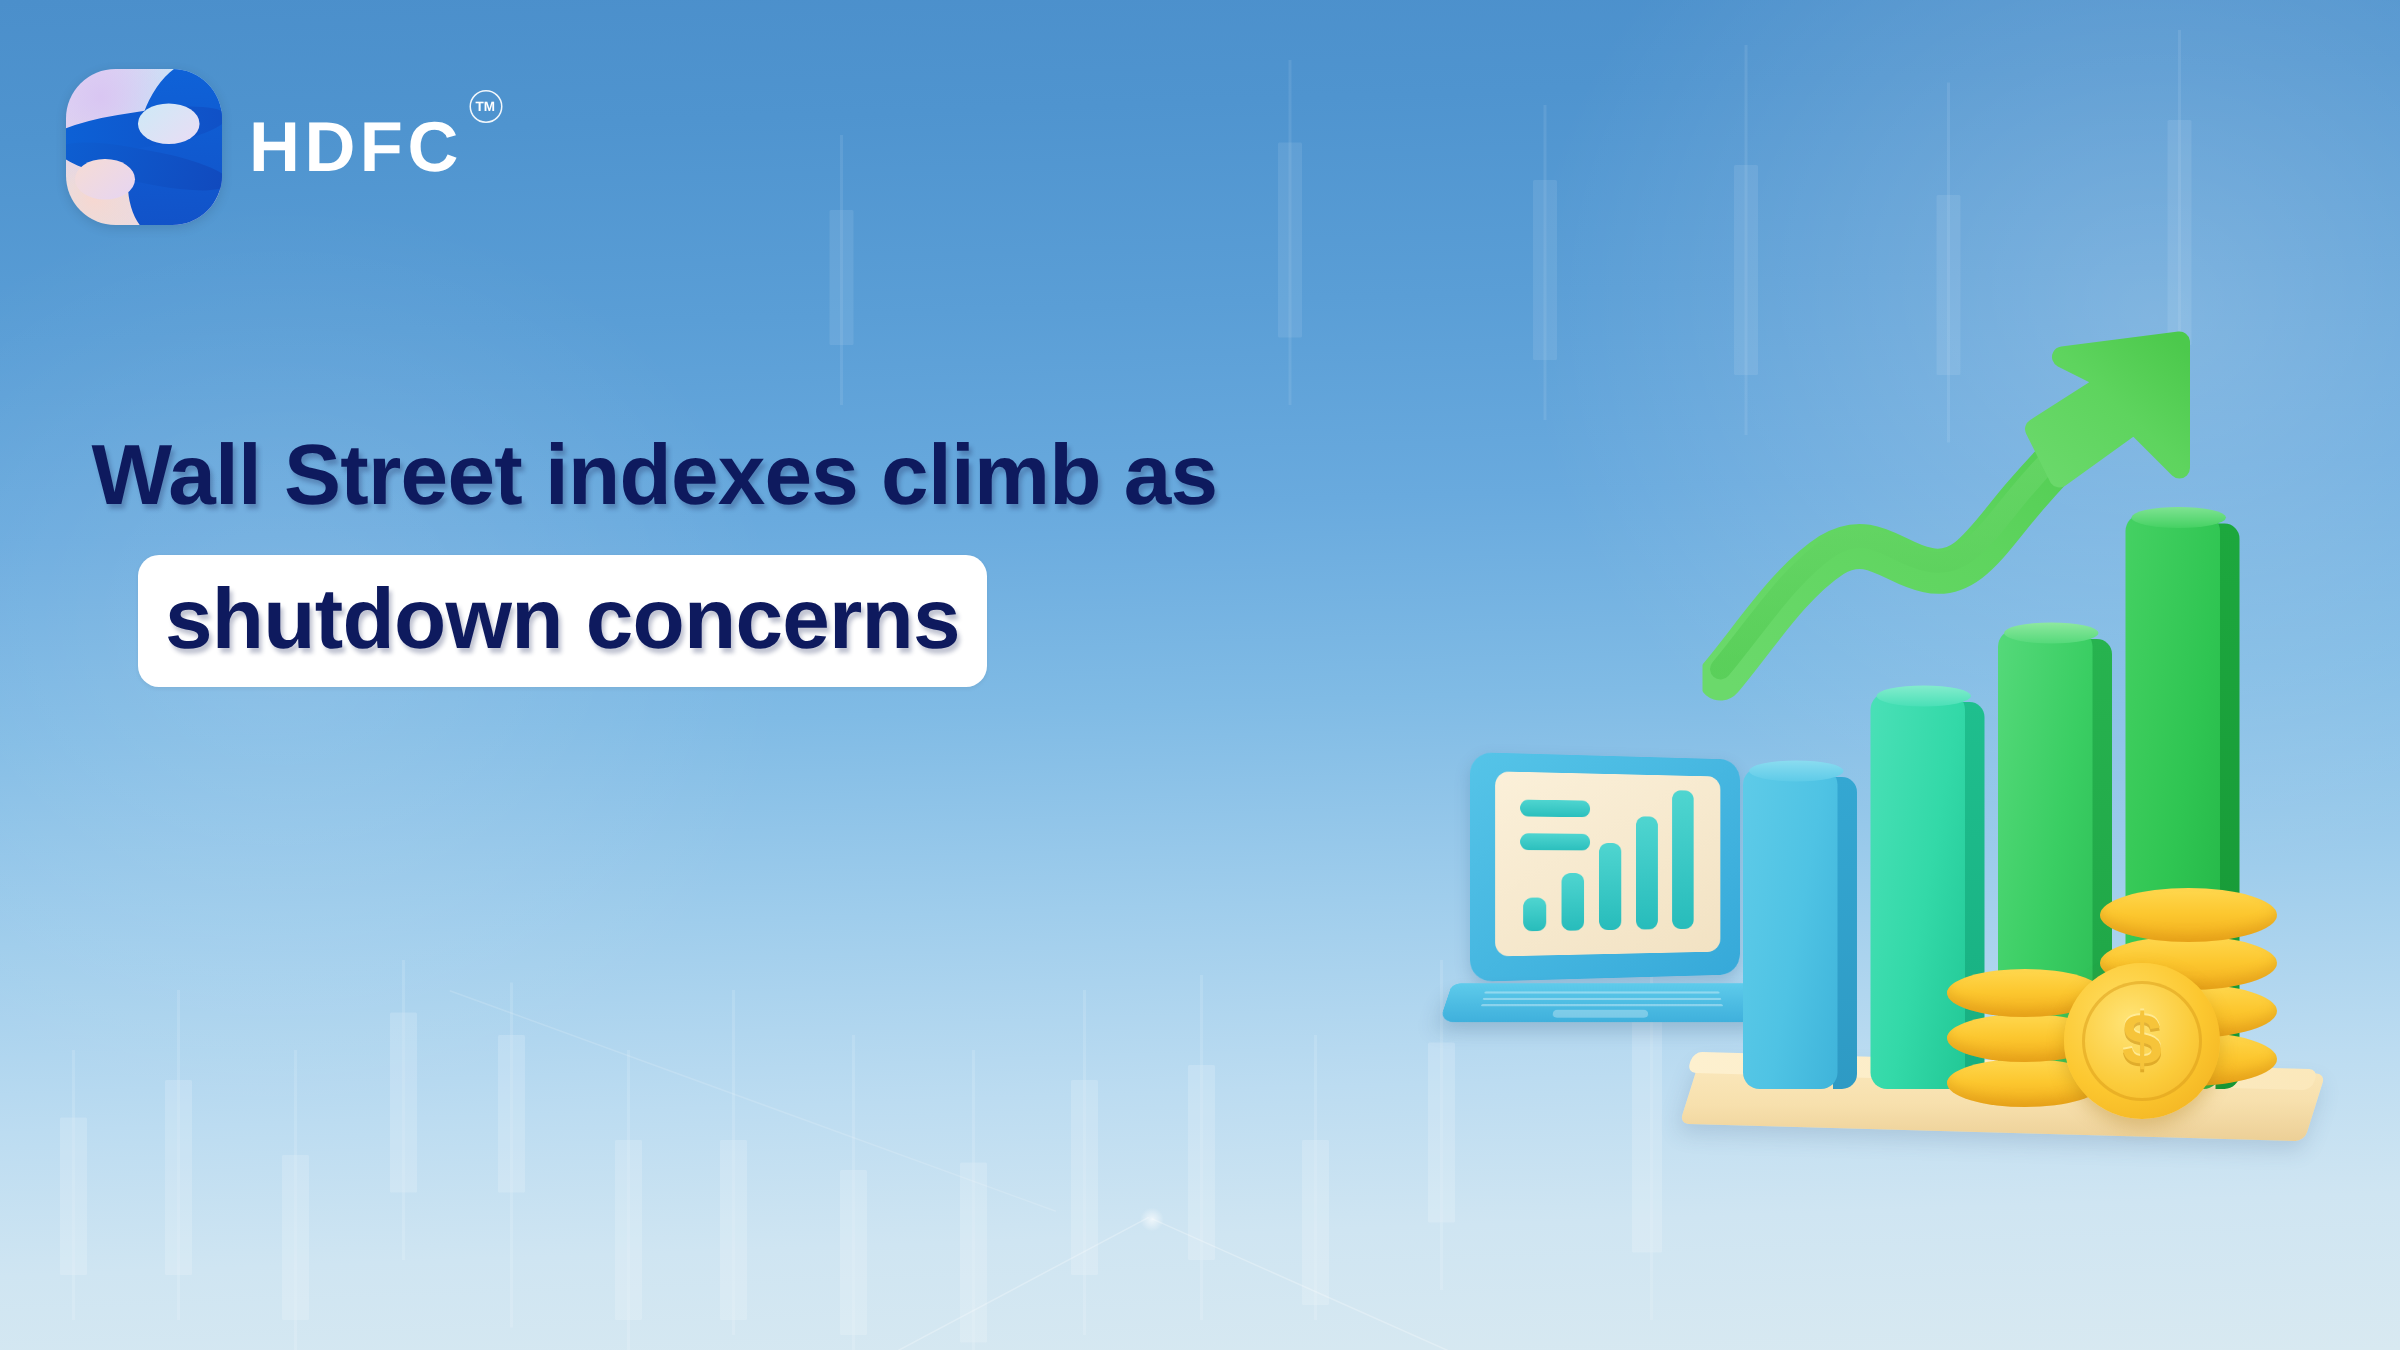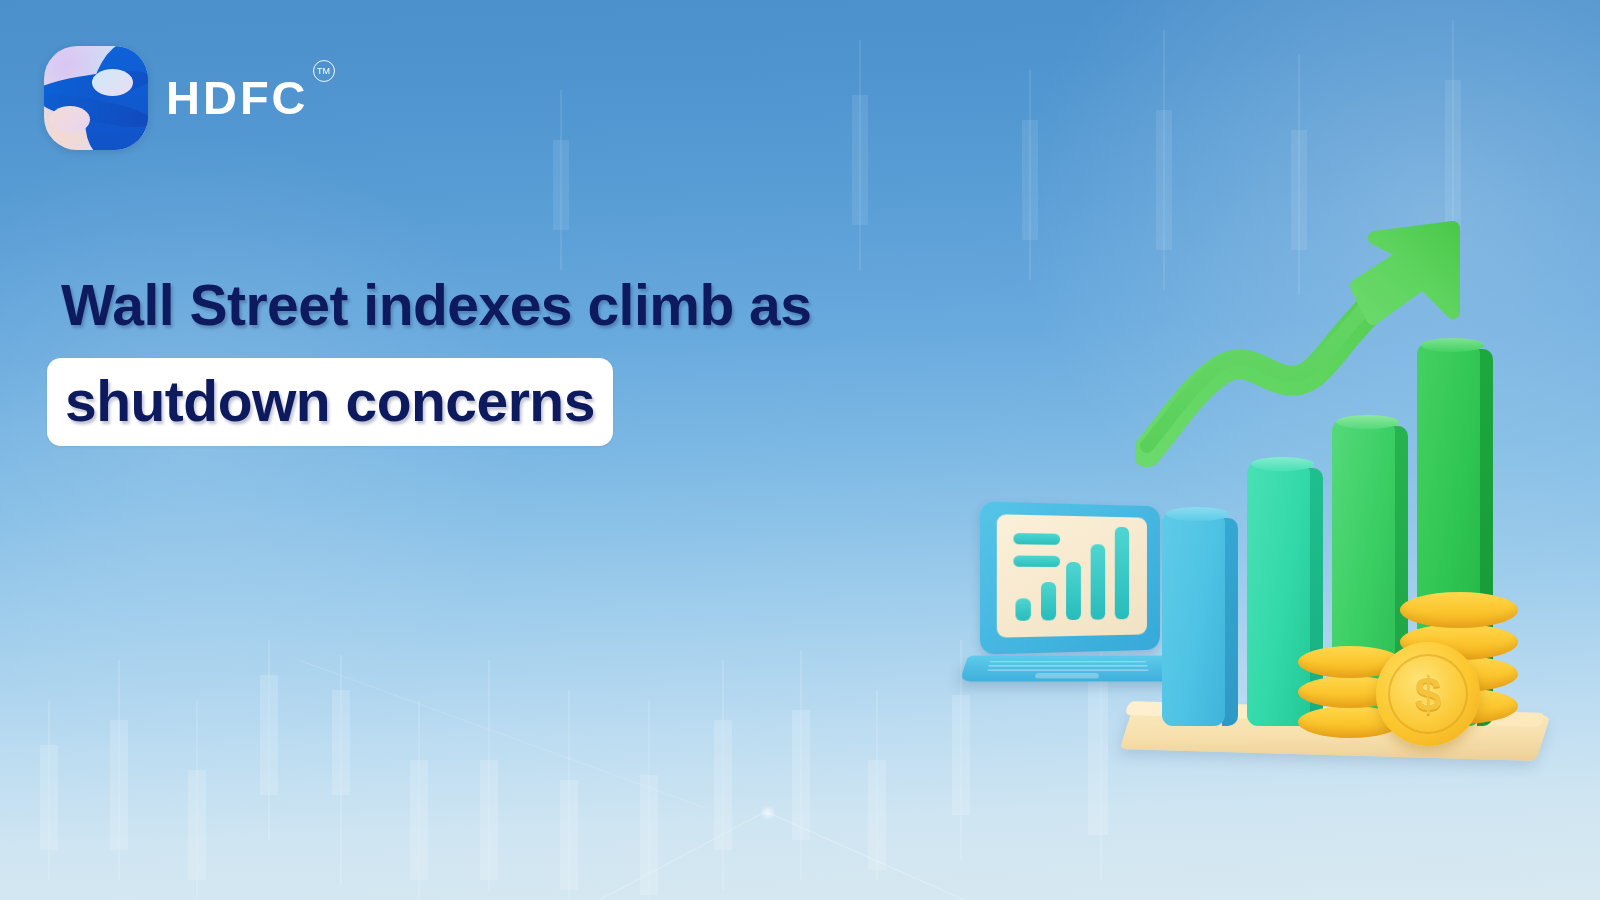--- a/index.html
+++ b/index.html
@@ -60,37 +60,37 @@
         background:linear-gradient(140deg,#cdeaf7,#eadcf4);}
   .sw-hole2{position:absolute;left:6%;top:58%;width:38%;height:26%;border-radius:50%;
         background:linear-gradient(140deg,#f6dcd4,#e6d5f3);}
 
   .logo-txt{position:relative;color:#ffffff;line-height:.92;}
   .logo-top{position:relative;font-size:47px;font-weight:700;letter-spacing:3px;}
   .logo-bot{font-size:47px;font-weight:700;letter-spacing:3px;}
   .tm{
     position:absolute;top:-16px;right:-26px;width:20px;height:20px;border-radius:50%;
     border:1.4px solid rgba(255,255,255,.92);
-    font-size:9px;font-weight:400;letter-spacing:0;
+    font-size:9px;font-weight:700;letter-spacing:0;
     display:flex;align-items:center;justify-content:center;line-height:1;
   }
 
   
   .headline{position:absolute;left:47px;top:268px;width:960px;}
   .hl-line{
     color:#0e1a5e;font-weight:700;font-size:57px;letter-spacing:-.5px;
     white-space:nowrap;text-shadow:2px 3px 3px rgba(30,40,90,.28);
   }
-  .hl-plain{padding:0 14px;line-height:74px;}
+  .hl-plain{padding:0 14px;line-height:74px;margin-top:12px;}
   .hl-box{
     display:inline-block;background:#ffffff;border-radius:14px;
     padding:10px 18px 12px 18px;margin-top:18px;line-height:66px;
     box-shadow:0 1px 3px rgba(0,0,0,.06);
   }
-  .hl-box.second{margin-top:16px;}
+  .hl-box.second{margin-top:16px;margin-left:45px;}
 
   
   .illus{position:absolute;left:940px;top:215px;width:620px;height:600px;}
 
   
   .platform{
     position:absolute;left:185px;top:495px;width:420px;height:45px;
     background:linear-gradient(178deg,#fbe9bf 0%,#f7e0ad 55%,#eccf96 100%);
     border-radius:6px;
     transform:skewX(-16deg) rotate(1.6deg);

